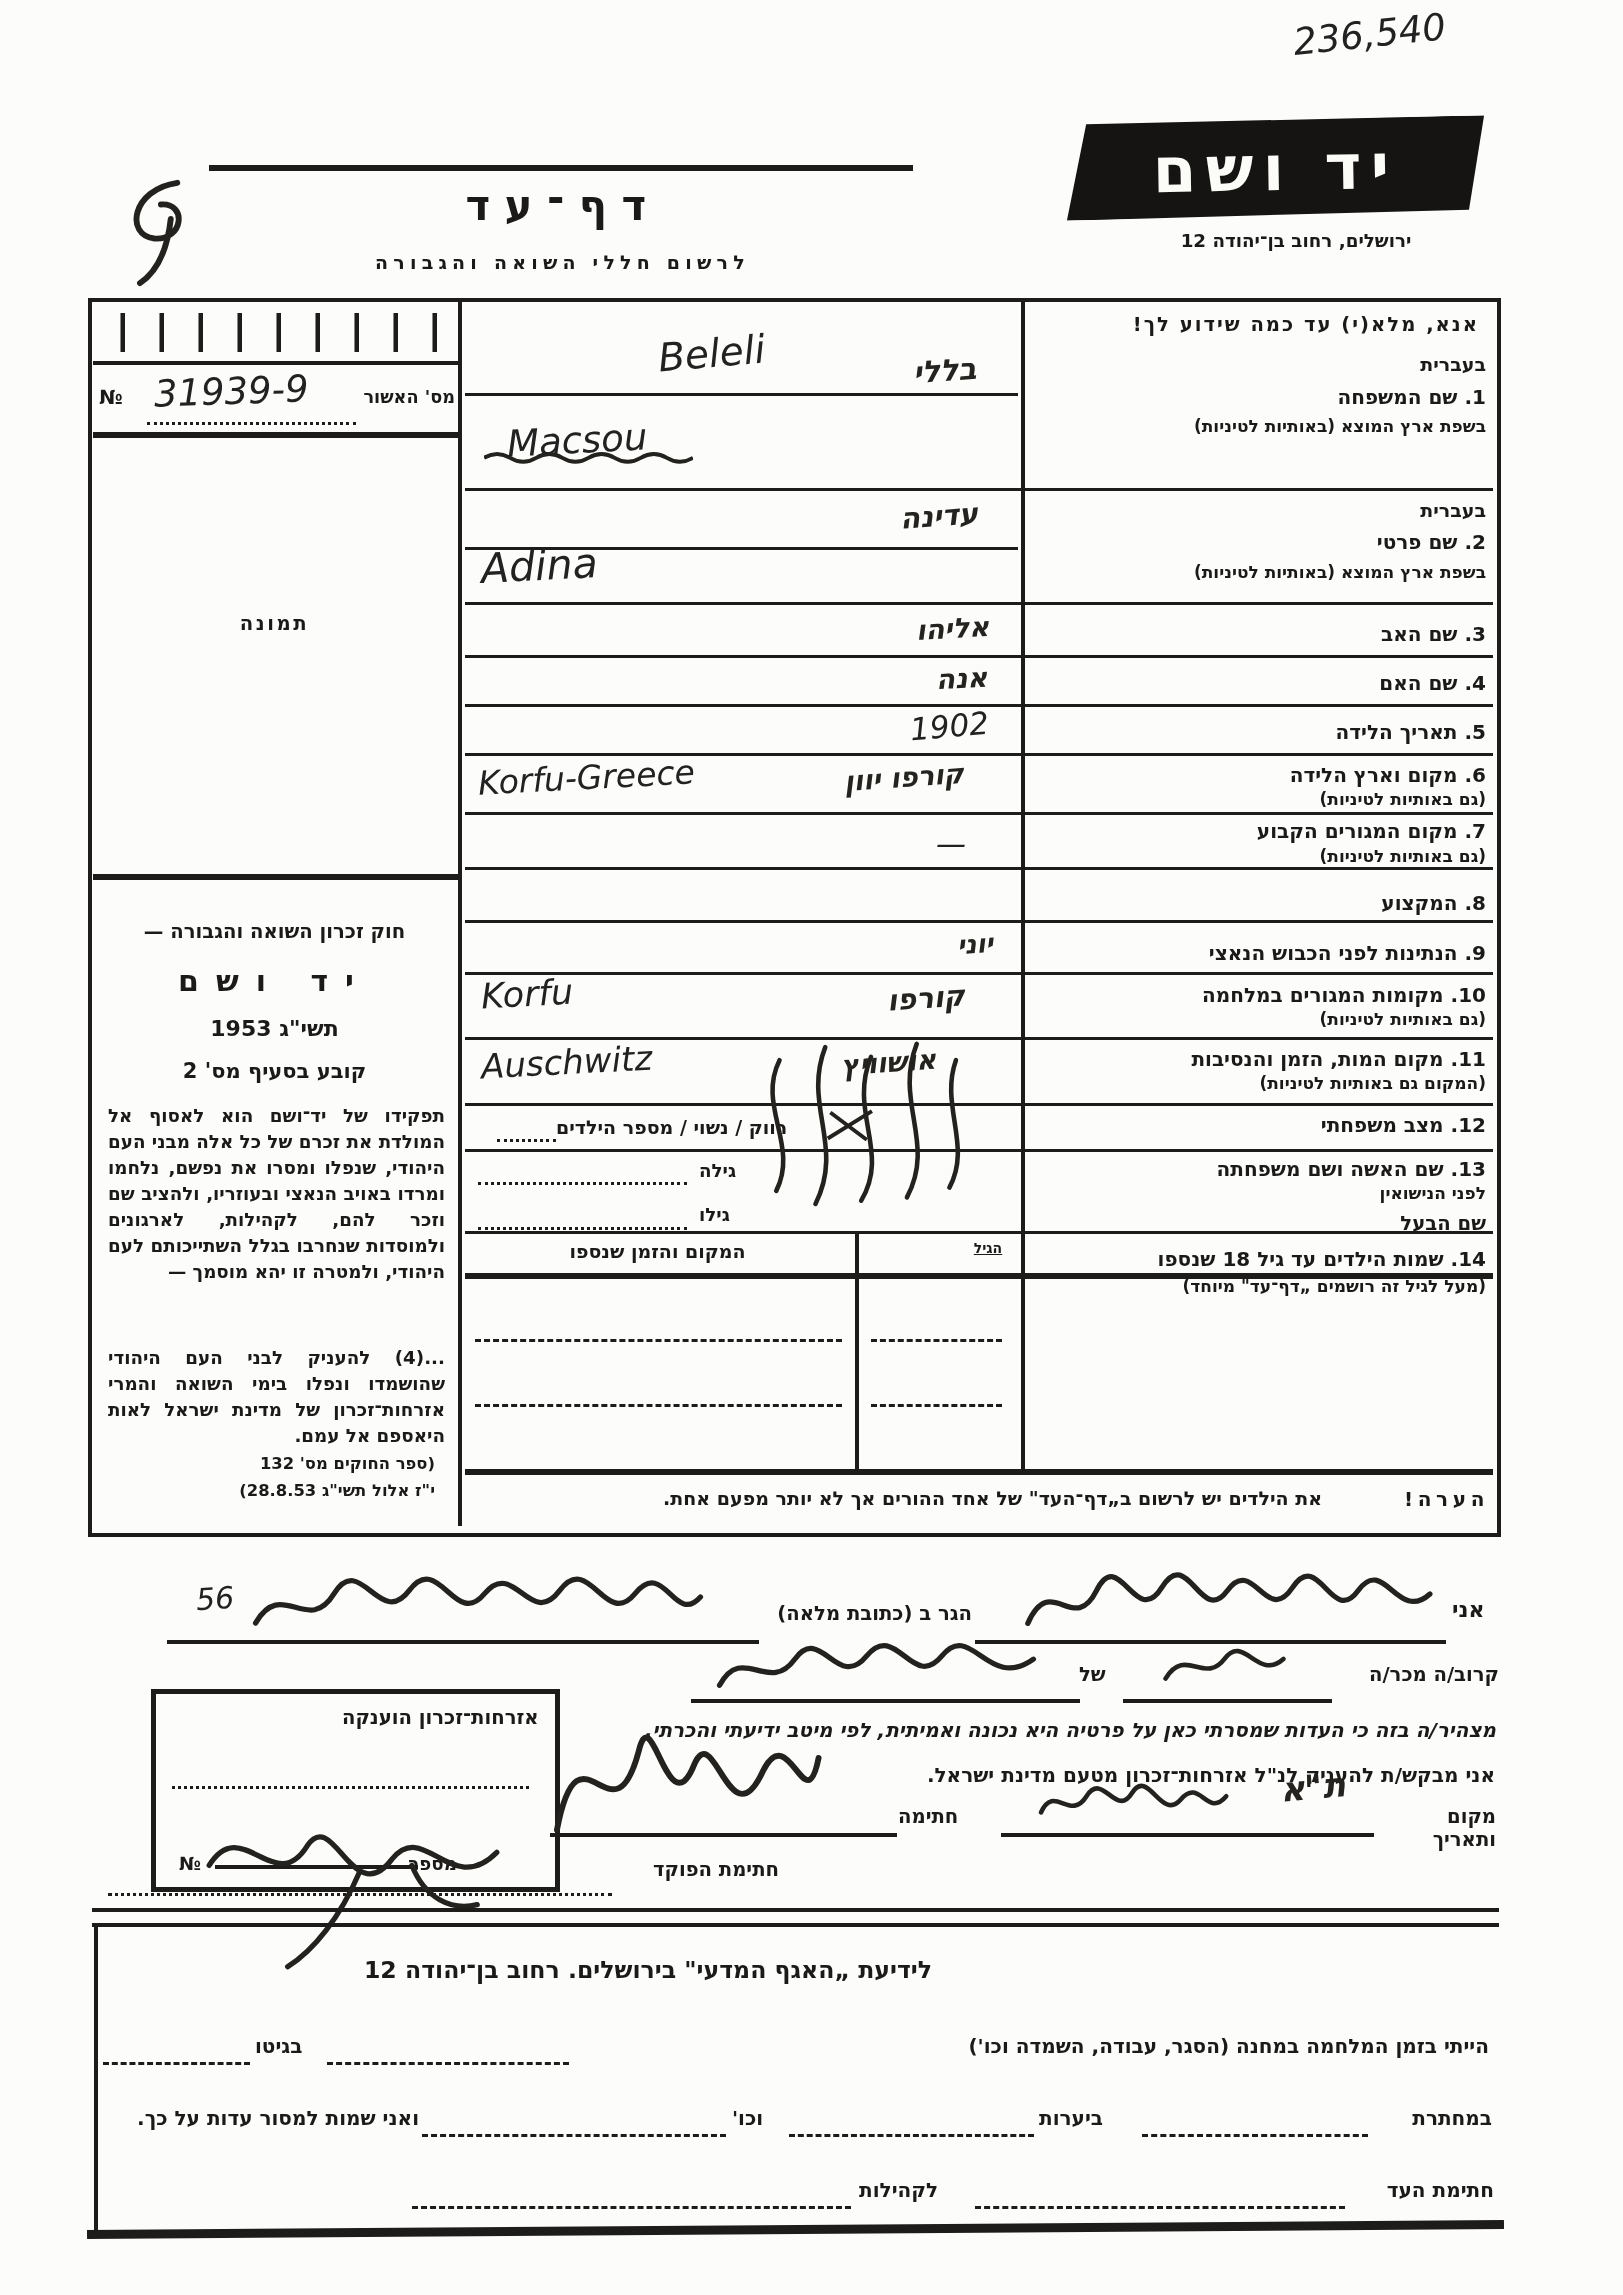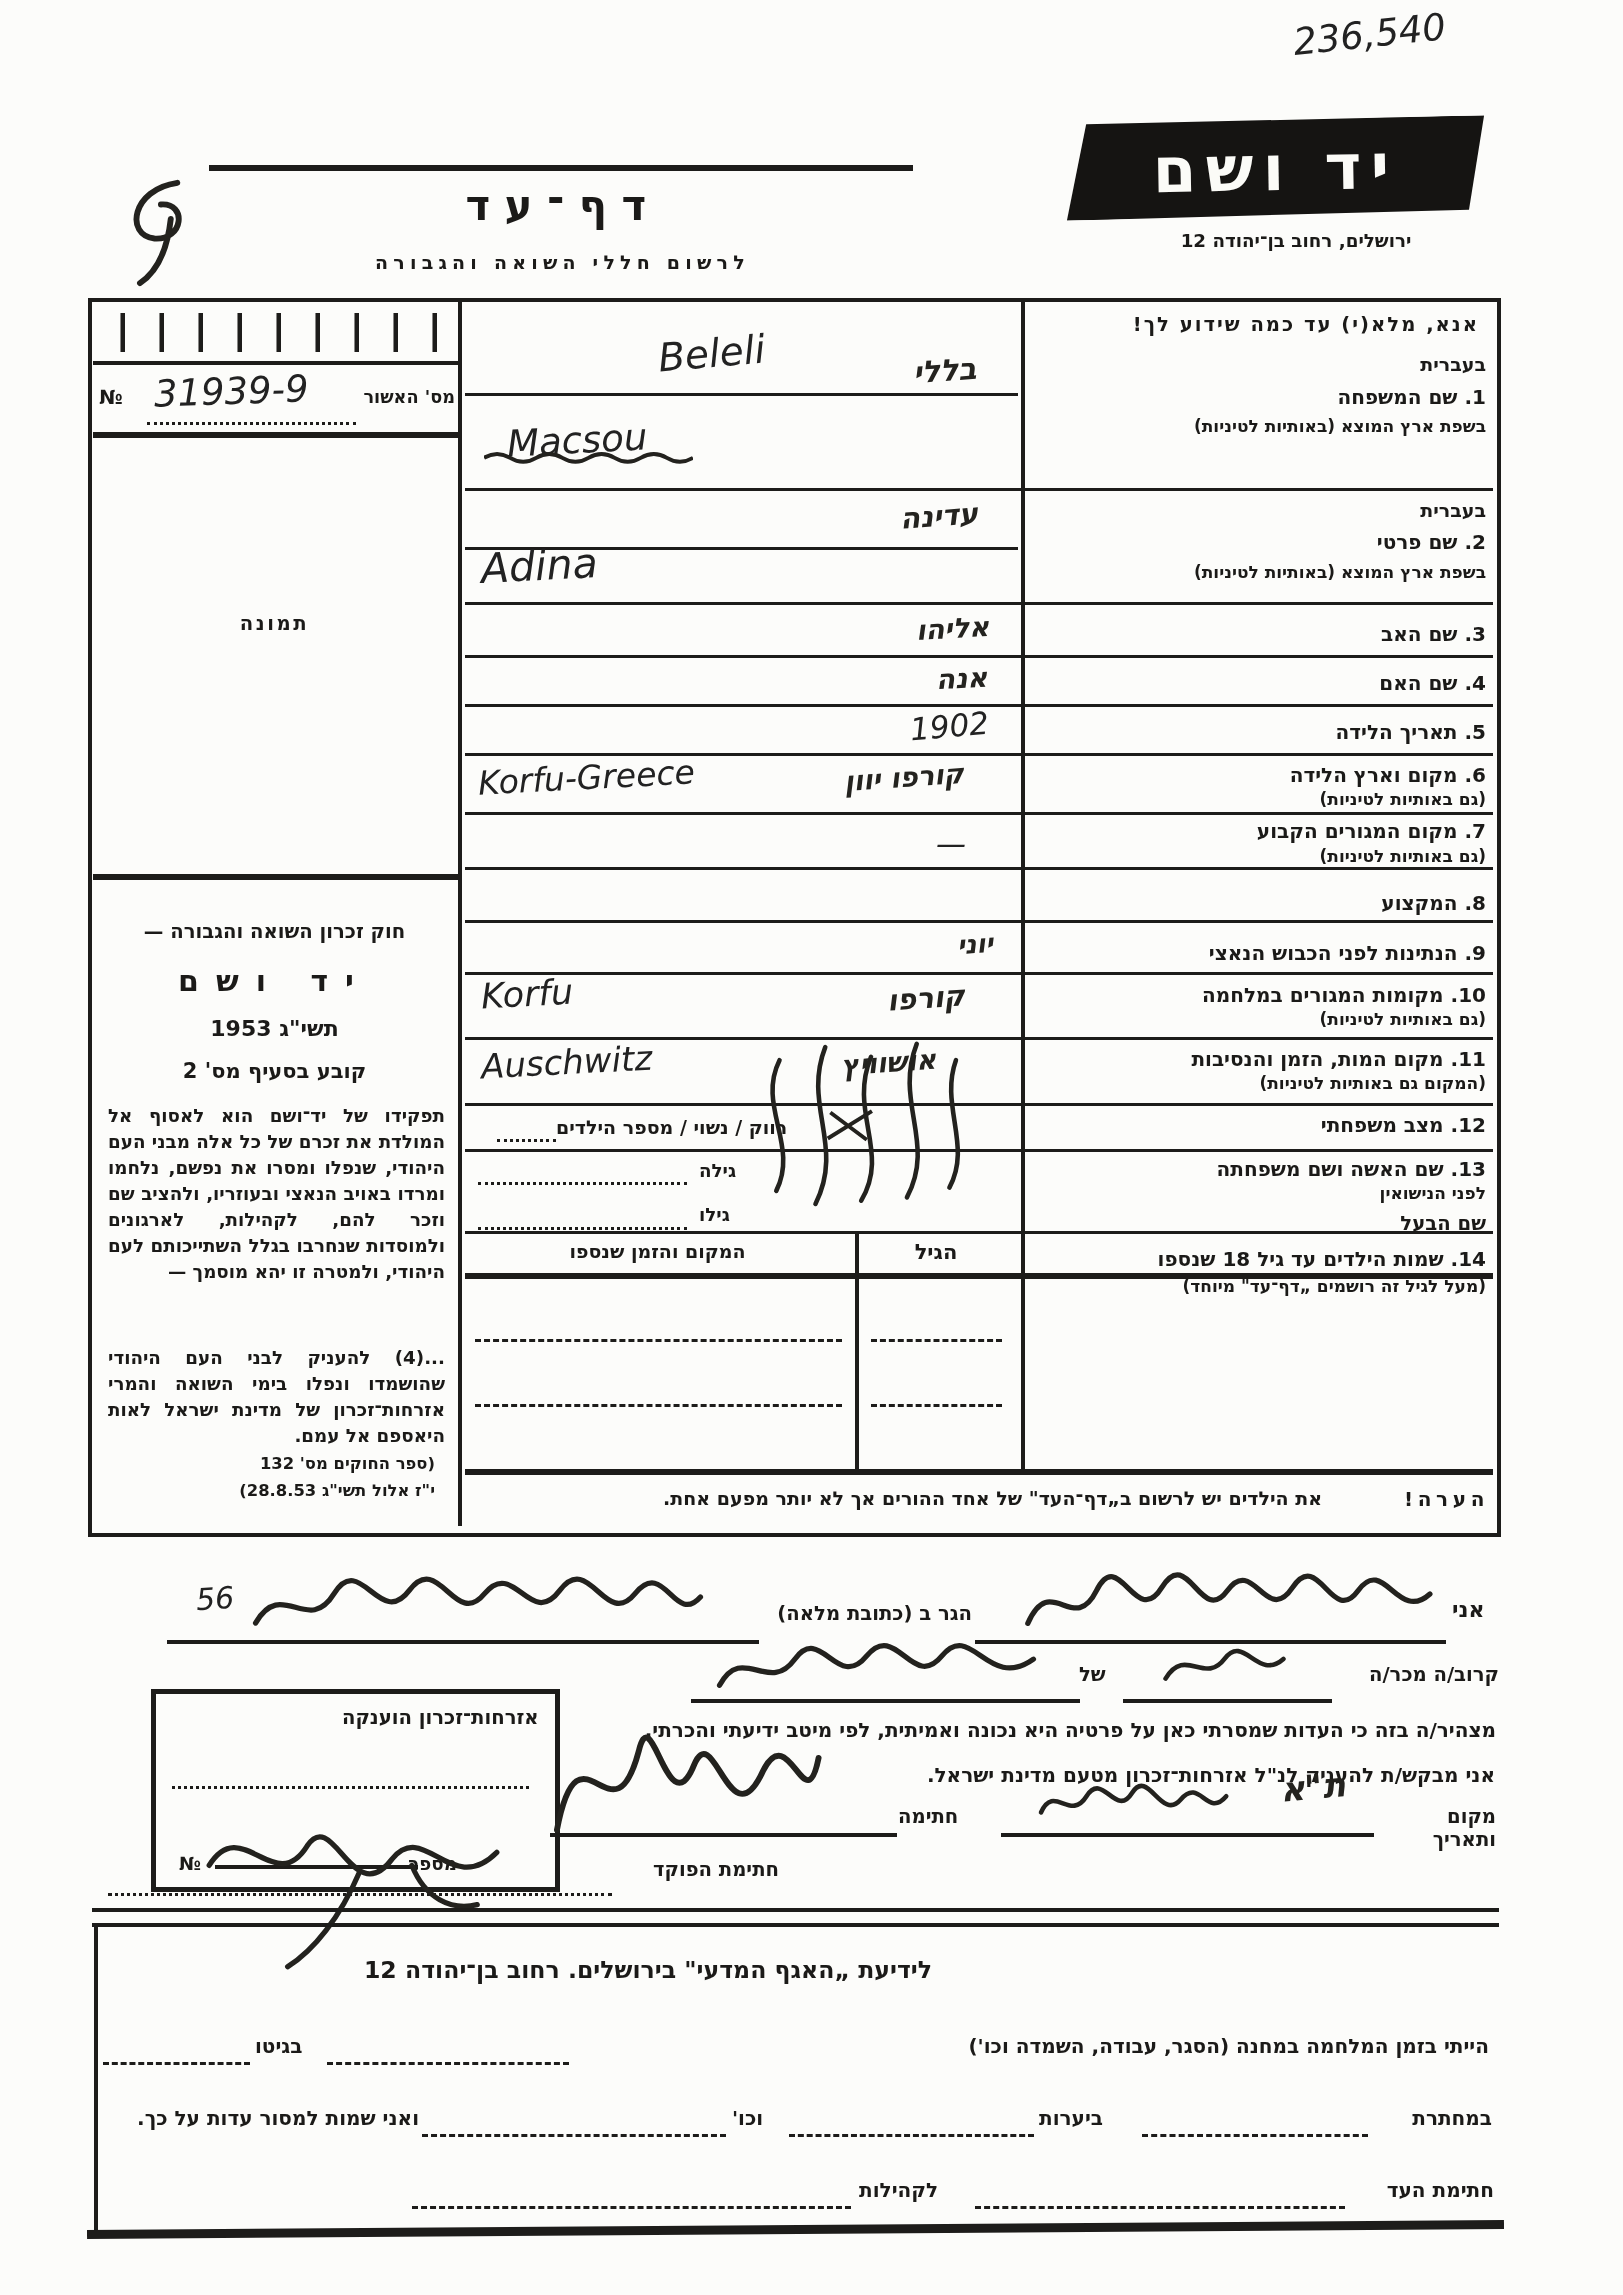--- a/index.html
+++ b/index.html
@@ -146,21 +146,21 @@
   <svg class="strike" viewBox="0 0 90 60" style="left:821px;top:1106px;width:59px;height:39px;">
     <path d="M10,50 L78,8 M14,10 L70,52" stroke-width="6"></path>
   </svg>
 
   <div class="abs print rtl" style="left:699px;top:1160px;font-size:18.3px;">גילה</div>
   <div class="dot" style="left:478px;top:1182px;width:209px;"></div>
   <div class="abs print rtl" style="left:699px;top:1204px;font-size:18.3px;">גילו</div>
   <div class="dot" style="left:478px;top:1227px;width:209px;"></div>
 
   <div class="abs print rtl ctr" style="left:471px;top:1240px;width:373px;font-size:19px;">המקום והזמן שנספו</div>
-  <div class="abs print rtl ctr" style="left:864px;top:1240px;width:144px;font-size:21px;">הגיל</div>
+  <div class="abs print rtl ctr" style="left:916px;top:1240px;width:144px;font-size:14px;text-decoration:underline;">הגיל</div>
   <div class="vline" style="left:855px;top:1231px;height:239px;"></div>
   <div class="dash" style="left:475px;top:1339px;width:367px;"></div>
   <div class="dash" style="left:871px;top:1339px;width:131px;"></div>
   <div class="dash" style="left:475px;top:1404px;width:367px;"></div>
   <div class="dash" style="left:871px;top:1404px;width:131px;"></div>
 
   <div class="abs print rtl" style="left:1332px;top:1487px;width:157px;font-size:20px;letter-spacing:4.6px;">הערה!</div>
   <div class="abs print rtl rgt" style="left:484px;top:1487px;width:838px;font-size:19px;">את הילדים יש לרשום ב„דף־העד" של אחד ההורים אך לא יותר מפעם אחת.</div>
 
   <div class="abs hand-heb" style="left:913px;top:353px;font-size:30px;transform:rotate(-4deg);">בללי</div>
@@ -203,21 +203,21 @@
   <svg class="scrib" viewBox="0 0 200 90" style="left:1159px;top:1636px;width:131px;height:59px;">
     <path d="M10,65 C40,15 70,75 100,35 S150,70 190,35" stroke-width="7"></path>
   </svg>
   <div class="hline" style="left:1123px;top:1699px;width:209px;height:3.9px;"></div>
   <div class="abs print rtl" style="left:1079px;top:1663px;font-size:19.6px;">של</div>
   <svg class="scrib" viewBox="0 0 500 110" style="left:713px;top:1633px;width:327px;height:72px;">
     <path d="M10,80 C45,15 85,95 125,40 S190,90 235,35 S305,90 350,35 S420,90 490,40" stroke-width="8"></path>
   </svg>
   <div class="hline" style="left:691px;top:1699px;width:389px;height:3.9px;"></div>
 
-  <div class="abs print rtl rgt" style="left:236px;top:1718px;width:1260px;font-size:20px;">מצהיר/ה בזה כי העדות שמסרתי כאן על פרטיה היא נכונה ואמיתית, לפי מיטב ידיעתי והכרתי.</div>
+  <div class="abs print rtl rgt" style="left:236px;top:1718px;width:1260px;font-size:20px;font-style:italic;">מצהיר/ה בזה כי העדות שמסרתי כאן על פרטיה היא נכונה ואמיתית, לפי מיטב ידיעתי והכרתי.</div>
   <div class="abs print rtl rgt" style="left:543px;top:1763px;width:952px;font-size:20px;">אני מבקש/ת להעניק לנ"ל אזרחות־זכרון מטעם מדינת ישראל.</div>
 
   <div class="box" style="left:151px;top:1689px;width:399px;height:193px;border-width:5.2px;">
     <div class="abs print rtl" style="right:16.4px;top:11.8px;font-size:19.6px;">אזרחות־זכרון הוענקה</div>
     <div class="dot" style="left:16.4px;top:92px;width:357px;"></div>
     <div class="abs print rtl" style="right:98px;bottom:13px;font-size:18.3px;">מספר</div>
     <div class="abs print" style="left:23px;bottom:13px;font-size:18.3px;">№</div>
     <div class="hline" style="left:59px;bottom:18.3px;width:203px;height:3.3px;"></div>
   </div>
 

